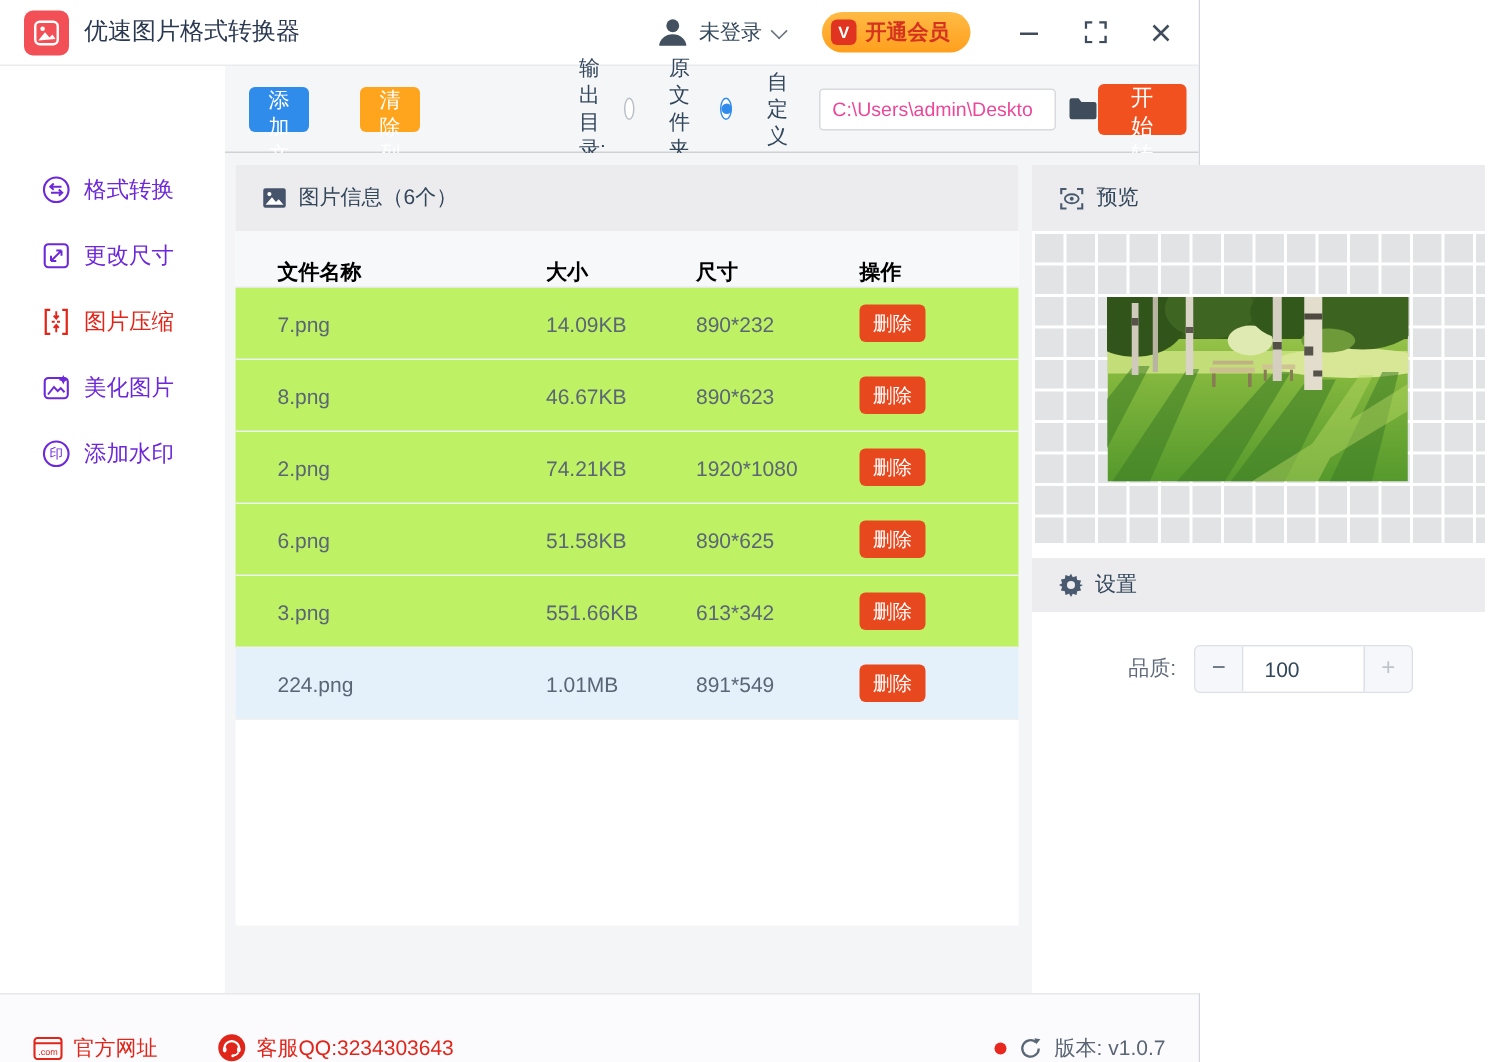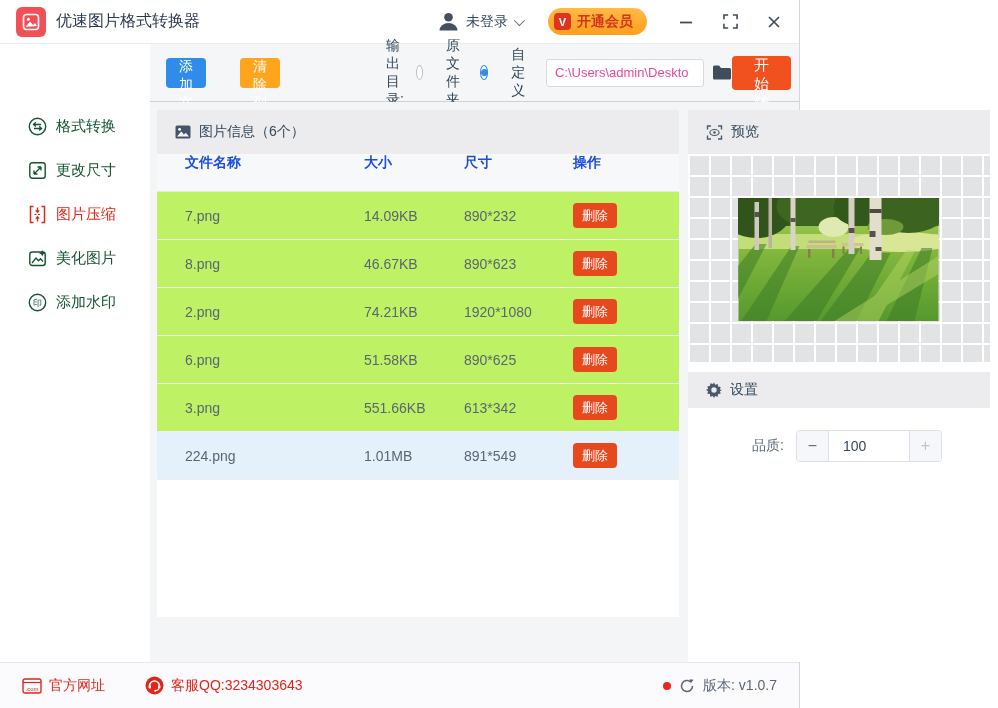--- a/index.html
+++ b/index.html
@@ -30,31 +30,31 @@
   .radio-row { display:flex; align-items:center; gap:23px; margin-left:12px; cursor:pointer; }
   .radio { width:15px; height:15px; border-radius:50%; border:1px solid #b9bec7; background:#fff; position:relative; }
   .radio.checked { border:1.5px solid #2f8ceb; }
   .radio.checked::after { content:""; position:absolute; left:50%; top:50%; width:7px; height:7px; margin:-3.5px 0 0 -3.5px; border-radius:50%; background:#2f8ceb; }
   .path-input { width:158px; height:28px; border:1px solid #d8dade; border-radius:3px; background:#fff; font-size:13px; color:#ec4899; padding:0 8px; margin-left:14px; font-family:inherit; }
   .folder-btn { background:none; border:none; cursor:pointer; margin-left:8px; display:flex; }
   .btn-start { background:#f0511e; height:34px; padding:0 22px; font-size:15px; margin-left:auto; }
 
   
   .sidebar { position:absolute; top:44px; left:0; width:150px; bottom:46px; background:#fff; padding-top:60px; }
-  .side-item { display:flex; align-items:center; gap:9px; height:44px; padding-left:28px; font-size:15px; color:#14532d; cursor:pointer; }
+  .side-item { display:flex; align-items:center; gap:9px; height:44px; padding-left:28px; font-size:15px; color:#6d28d9; cursor:pointer; }
   .side-item svg { flex:0 0 auto; }
   .side-item.active { color:#e0251a; }
 
   
   .content { position:absolute; top:102px; left:150px; right:0; bottom:46px; background:#f4f5f7; }
 
   
   .table-card { position:absolute; left:7px; top:8px; width:522px; height:507px; background:#fff; }
   .card-head { height:44px; background:#ececee; display:flex; align-items:center; gap:8px; padding-left:18px; font-size:14px; color:#33475b; }
-  .thead { display:flex; align-items:flex-start; height:38px; background:#f7f8fa; border-bottom:1px solid #e6e7ea; font-size:14px; font-weight:bold; color:#1d4ed8; }
+  .thead { display:flex; align-items:flex-end; height:38px; background:#f7f8fa; border-bottom:1px solid #e6e7ea; font-size:14px; font-weight:bold; color:#000000; }
   .trow { display:flex; align-items:center; height:48px; background:#bef264; border-bottom:1px solid #eef0f2; font-size:14px; color:#5a6575; cursor:pointer; }
   .trow.selected { background:#e4f1fb; }
   .col-name { width:207px; padding-left:28px; }
   .col-size { width:100px; }
   .col-dims { width:109px; }
   .col-act  { flex:1; }
   .btn-del { background:#e8481d; color:#fff; border:none; border-radius:4px; height:25px; padding:0 9px; font-size:13px; cursor:pointer; font-family:inherit; }
 
   
   .right-card { position:absolute; left:538px; top:8px; width:302px; bottom:0; background:#fff; }
@@ -66,21 +66,21 @@
   .card-head.h36 { height:36px; }
   .quality-row { display:flex; align-items:center; justify-content:flex-end; margin:22px 48px 0 0; }
   .quality-label { font-size:14px; color:#5f6b7a; margin-right:12px; }
   .stepper { display:flex; height:32px; border:1px solid #dcdfe6; border-radius:4px; overflow:hidden; background:#fff; }
   .step-btn { width:32px; background:#f5f7fa; border:none; font-size:16px; cursor:pointer; font-family:inherit; }
   .step-minus { color:#606a76; border-right:1px solid #dcdfe6; }
   .step-plus { color:#bfc4cc; border-left:1px solid #dcdfe6; }
   .quality-input { width:80px; border:none; outline:none; font-size:14px; color:#33475b; padding-left:14px; font-family:inherit; }
 
   
-  .footer { position:absolute; left:0; right:0; bottom:0; height:46px; background:#fbfbfd; border-top:1px solid #e7e8ea; display:flex; align-items:center; padding:0 22px; }
+  .footer { position:absolute; left:0; right:0; bottom:0; height:46px; background:#fbfbfd; border-top:1px solid #e7e8ea; display:flex; align-items:flex-end; padding:0 22px; }
   .foot-link { display:flex; align-items:center; gap:7px; color:#e0251a; font-size:14px; cursor:pointer; }
   .foot-link + .foot-link { margin-left:40px; }
   .foot-right { margin-left:auto; display:flex; align-items:center; gap:8px; color:#5a6575; font-size:14px; }
   .red-dot { width:8px; height:8px; border-radius:50%; background:#e8281e; }
   .refresh-btn { background:none; border:none; cursor:pointer; display:flex; padding:0; }
 </style>
 </head>
 <body>
 
 <div class="window">

